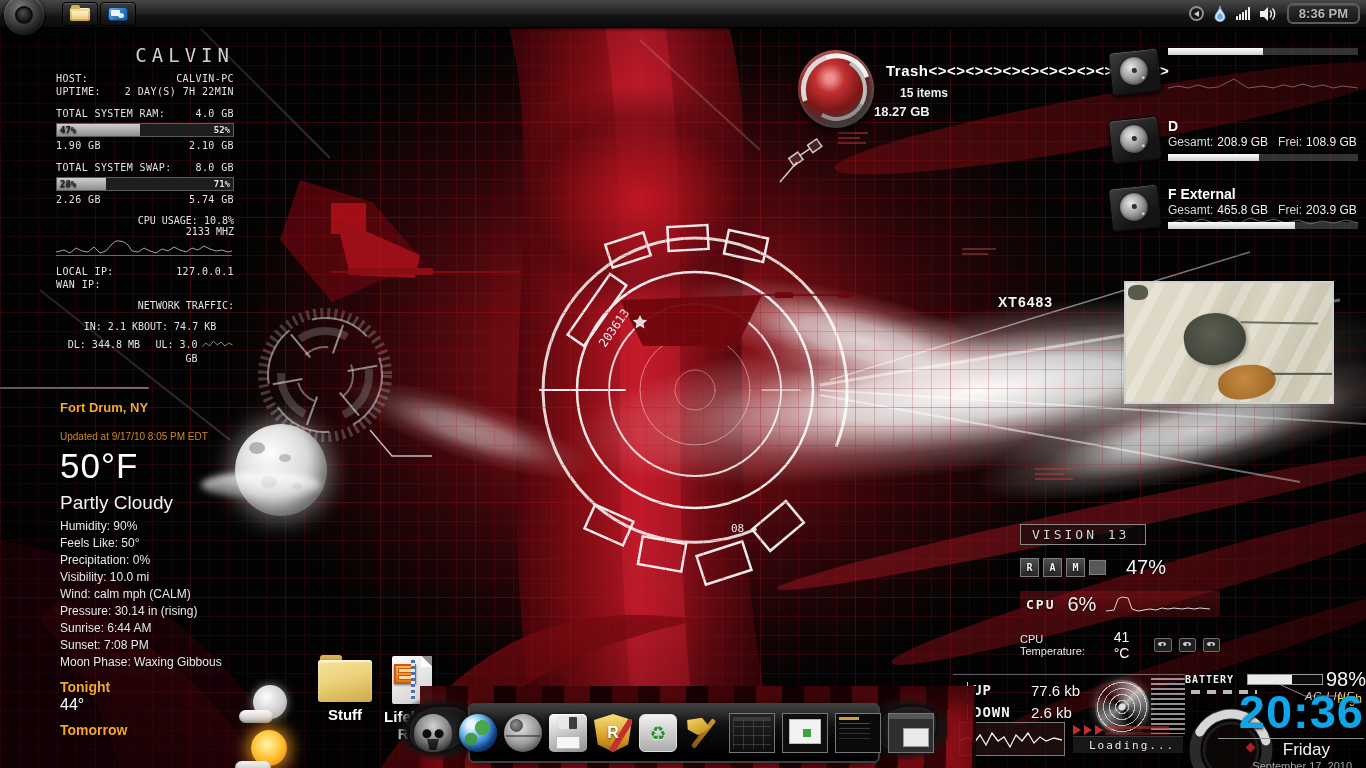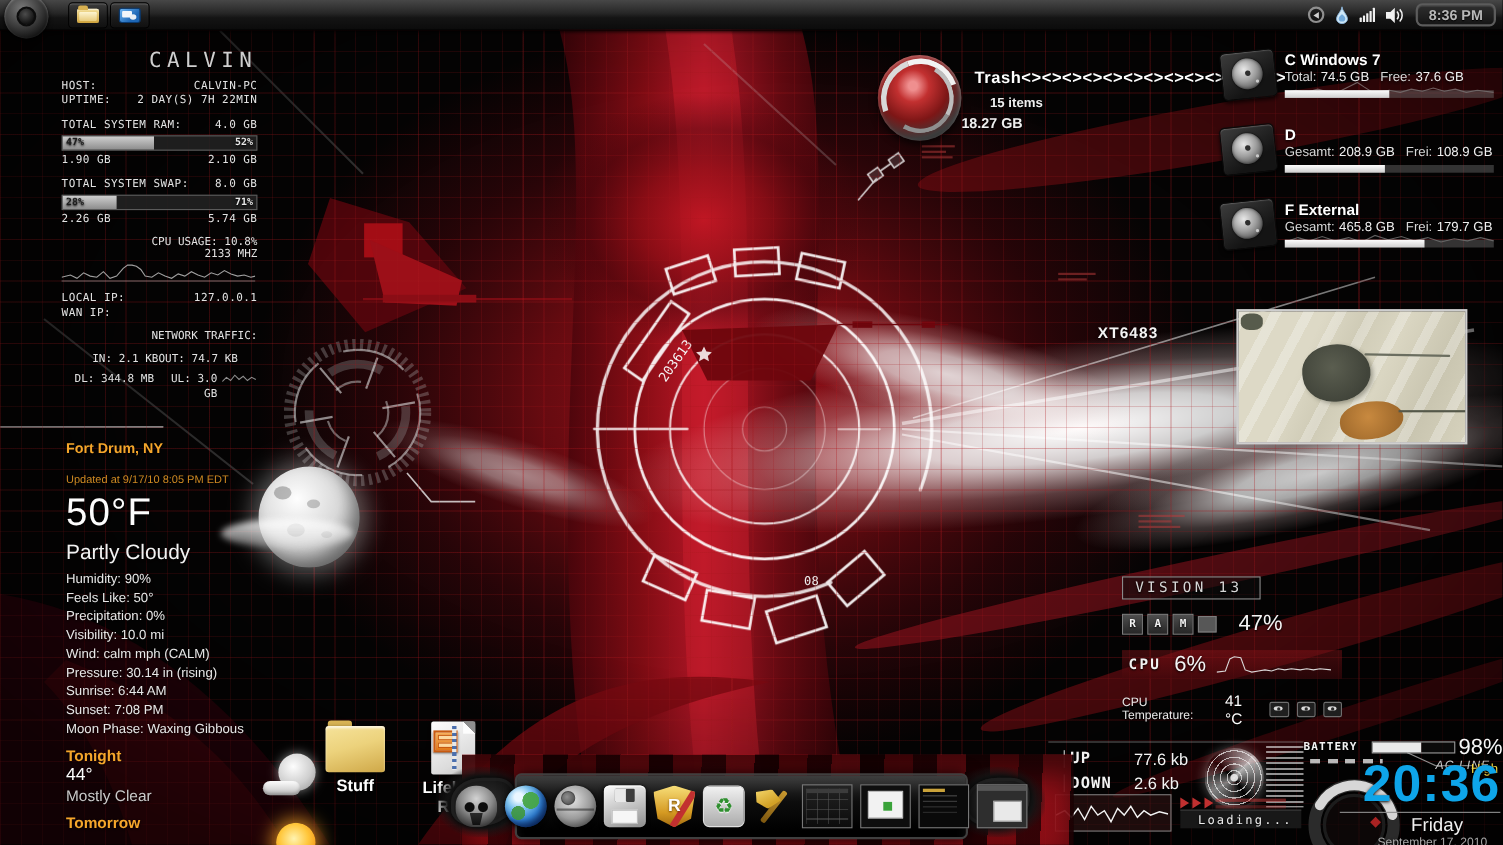--- a/index.html
+++ b/index.html
@@ -514,27 +514,20 @@
   <div class="trash">
     <div class="trash-orb"></div>
     <div class="trash-title">Trash&lt;&gt;&lt;&gt;&lt;&gt;&lt;&gt;&lt;&gt;&lt;&gt;&lt;&gt;&lt;&gt;&lt;&gt;&lt;&gt;&lt;&gt;&lt;&gt;&lt;&gt;</div>
     <div class="trash-count">15 items</div>
     <div class="trash-size">18.27 GB</div>
   </div>
 
   <div class="drives">
     <div class="drive">
       <div class="hdd"></div>
-      <div class="dtxt">
-        <div class="dname">C Windows 7</div>
-        <div class="dstats">
-          <span><b>Total:</b><span>74.5 GB</span></span>
-          <span><b>Free:</b><span>37.6 GB</span></span>
-        </div>
-      </div>
       <svg class="dnoise" width="190" height="12" viewBox="0 0 190 12" style="top:30px">
         <polyline points="0,10 10,8 20,10 30,7 40,10 50,9 60,4 66,1 72,5 80,10 95,8 105,10 115,7 125,9 135,6 145,9 155,7 165,10 175,8 190,10" fill="none" stroke="#aaa" stroke-width="1"></polyline>
       </svg>
       <div class="dbar">
           <div class="fill" style="width: 50%;"></div>
         </div>
     </div>
     <div class="drive">
       <div class="hdd"></div>
       <div class="dtxt">
@@ -547,21 +540,21 @@
       <div class="dbar">
           <div class="fill" style="width: 48%;"></div>
         </div>
     </div>
     <div class="drive">
       <div class="hdd"></div>
       <div class="dtxt">
         <div class="dname">F External</div>
         <div class="dstats">
           <span><b>Gesamt:</b><span>465.8 GB</span></span>
-          <span><b>Frei:</b><span>179.7 GB</span></span>
+          <span><b>Frei:</b><span>203.9 GB</span></span>
         </div>
       </div>
       <svg class="dnoise" width="190" height="12" viewBox="0 0 190 12" style="top:30px">
         <polyline points="0,10 12,6 22,9 34,5 46,9 58,6 70,10 82,4 94,8 106,5 118,9 130,6 142,10 154,7 166,9 178,6 190,9" fill="none" stroke="#aaa" stroke-width="1"></polyline>
       </svg>
       <div class="dbar">
           <div class="fill" style="width: 67%;"></div>
         </div>
     </div>
   </div>
@@ -579,21 +572,20 @@
       <div>Visibility: 10.0 mi</div>
       <div>Wind: calm mph (CALM)</div>
       <div>Pressure: 30.14 in (rising)</div>
       <div>Sunrise: 6:44 AM</div>
       <div>Sunset: 7:08 PM</div>
       <div>Moon Phase: Waxing Gibbous</div>
     </div>
     <div style="position:relative">
       <div class="w-head">Tonight</div>
       <div class="w-t">44°</div>
-      <div class="w-c">Mostly Clear</div>
       <div class="nightic" style="top:6px">
           <span class="m"></span>
           <span class="c"></span>
         </div>
     </div>
     <div style="position:relative">
       <div class="w-head">Tomorrow</div>
       <div class="w-sub">Sep 18</div>
       <div class="w-t">70° / 49°</div>
 
@@ -675,21 +667,21 @@
       <circle cx="48" cy="48" r="36" stroke="#e6e6e6" stroke-width="9" fill="none" stroke-dasharray="85 141" stroke-linecap="round" transform="rotate(-150 48 48)" opacity=".92"></circle>
       <circle cx="48" cy="48" r="27" stroke="#1c1c1c" stroke-width="3" fill="rgba(20,12,12,.55)"></circle>
     </svg>
     <div class="c-time">20:36</div>
     <div class="c-rule"></div>
     <div class="c-dia"></div>
     <div class="c-day">Friday</div>
     <div class="c-date">September 17, 2010</div>
   </div>
 
-  <div class="desk-icon" style="left:284px;top:660px;width:78px">
+  <div class="desk-icon" style="left:306px;top:660px;width:78px">
     <div class="folder-big"></div>
     <div class="lbl">Stuff</div>
   </div>
   <div class="desk-icon" style="left:370px;top:656px;width:84px">
     <div class="zipfile">
         <span class="zipdrawer"></span>
       </div>
     <div class="lbl">Lifeless Red</div>
   </div>
 

